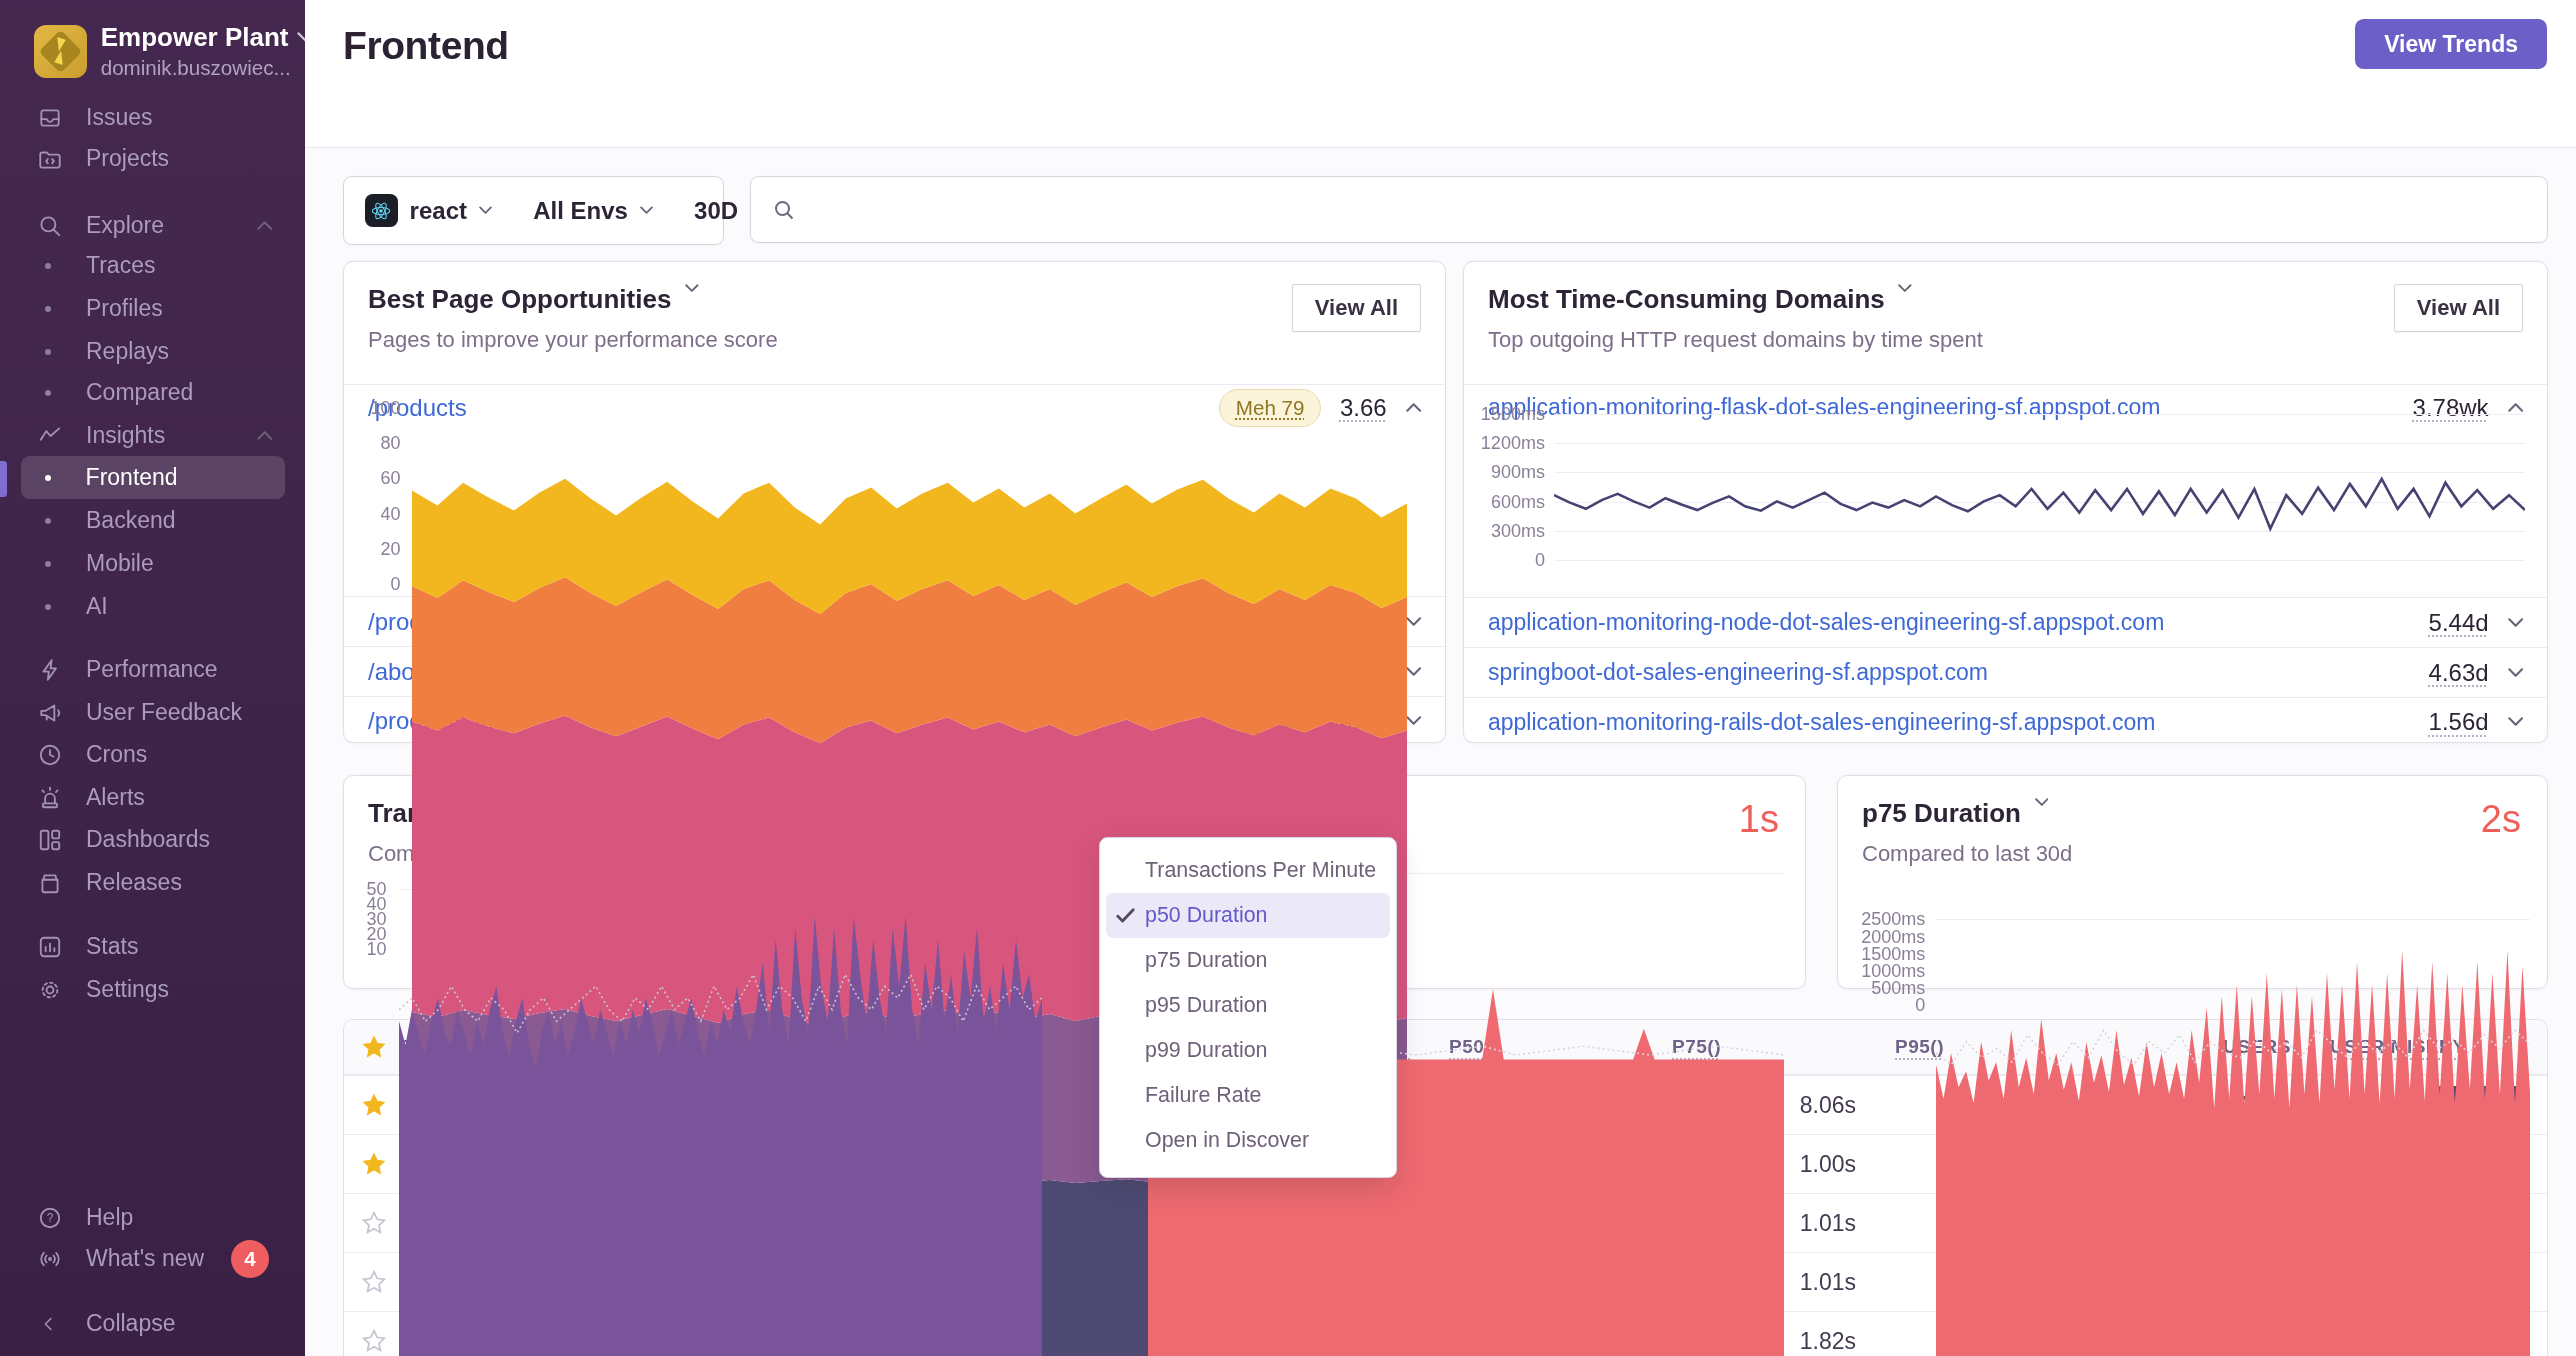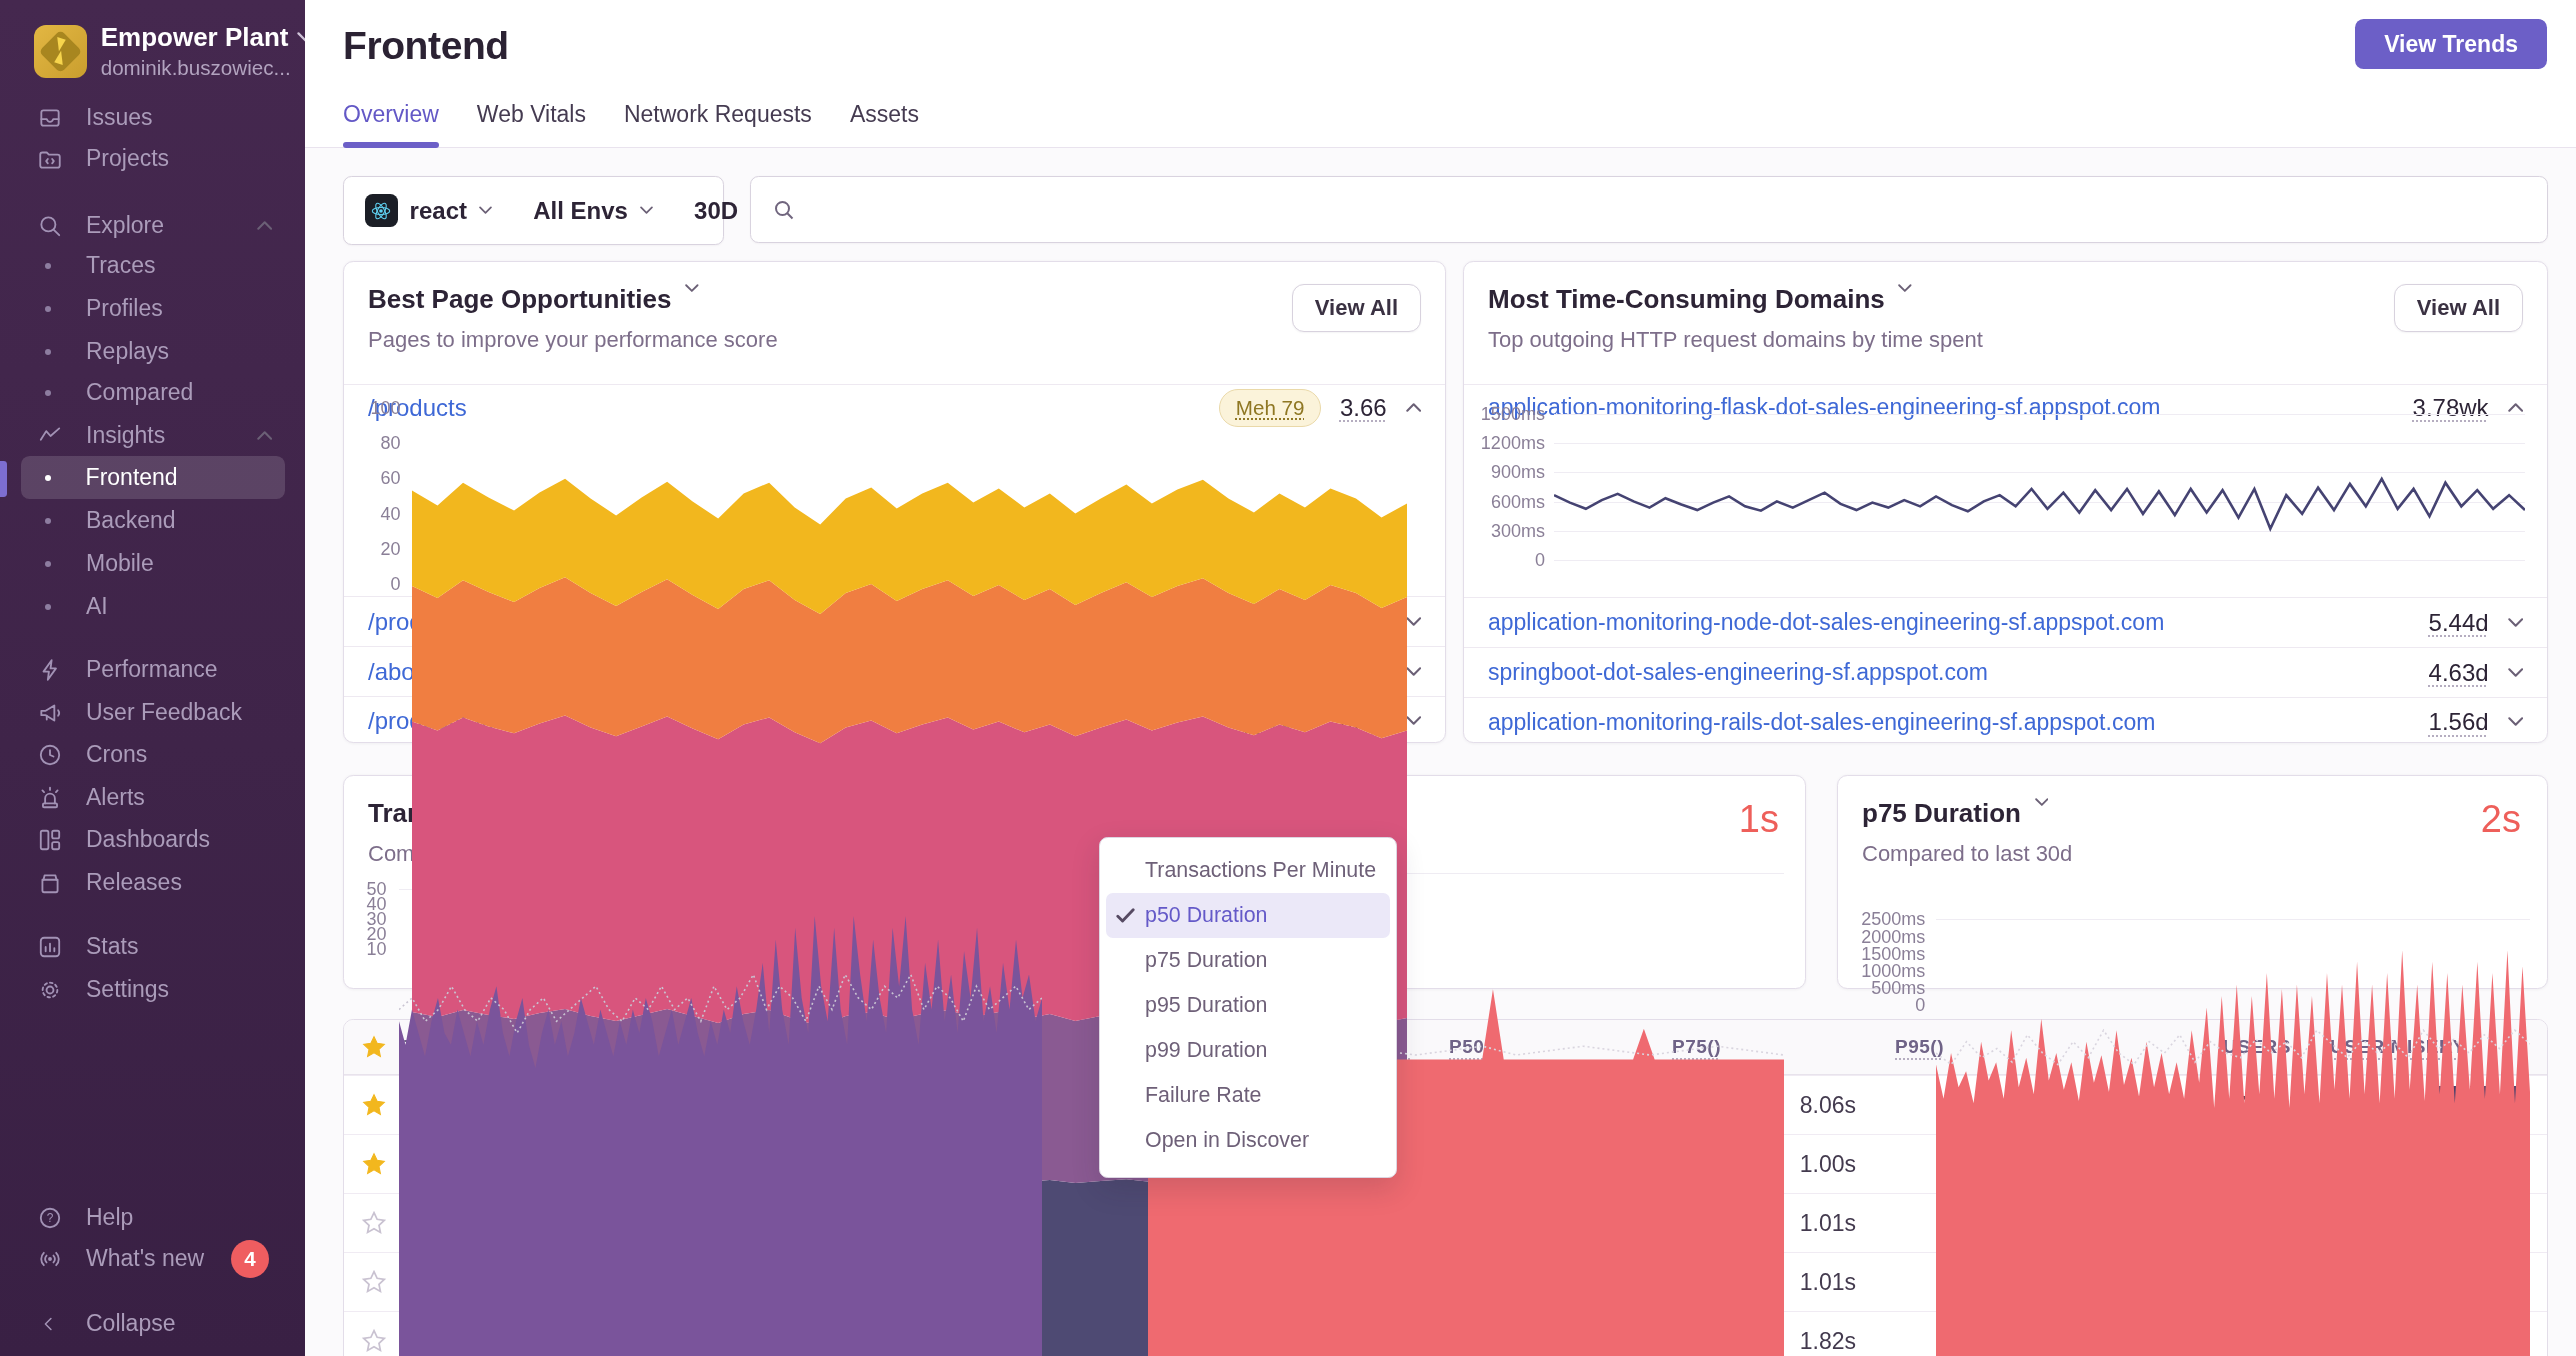--- a/index.html
+++ b/index.html
@@ -52,21 +52,21 @@
   
   .panel{position:absolute;background:#fff;border:0.9px solid #e3dde9;border-radius:10.3px;box-shadow:0 0.9px 2.6px rgba(46,34,56,.05);box-sizing:border-box;}
   .p-best{left:343px;top:261px;width:1103px;height:482px;}
   .p-dom{left:1463px;top:261px;width:1085px;height:482px;}
   .p-tpm{left:343px;top:775px;width:722px;height:214px;}
   .p-p50{left:1099px;top:775px;width:707px;height:214px;}
   .p-p75{left:1837px;top:775px;width:711px;height:214px;}
   .p-title-row{position:absolute;left:24px;top:22px;display:flex;align-items:flex-start;gap:13.7px;}
   .p-title{font-size:26px;font-weight:700;color:#2d2436;white-space:nowrap;}
   .p-sub{position:absolute;left:24px;top:65px;font-size:22px;color:#7d6e8a;white-space:nowrap;}
-  .view-all{position:absolute;right:24px;top:22px;height:48px;padding:0 22px;background:#fff;border:0.9px solid #d8d2de;border-radius:12px;font-size:22px;font-weight:600;color:#3a3142;font-family:inherit;cursor:pointer;box-shadow:0 0.9px 1.7px rgba(46,34,56,.05);}
+  .view-all{position:absolute;right:24px;top:22px;height:48px;padding:0 22px;background:#fff;border:0.9px solid #d8d2de;border-radius:2px;font-size:22px;font-weight:600;color:#3a3142;font-family:inherit;cursor:pointer;box-shadow:0 0.9px 1.7px rgba(46,34,56,.05);}
   .p-div{position:absolute;left:0;right:0;top:122px;border-top:0.9px solid #eee9f1;}
   .prow{display:flex;align-items:center;padding:0 24px;box-sizing:border-box;}
   .prow .lnk{font-size:24px;}
   .lnk{color:#3e68d6;cursor:pointer;text-decoration:none;}
   .rcluster{margin-left:auto;display:flex;align-items:center;gap:19px;justify-content:space-between;}
   .badge{border-radius:856px;padding:6px 15.4px;font-size:20.6px;border:0.9px solid;white-space:nowrap;}
   .badge .bt{text-decoration:underline dotted;text-decoration-thickness:1.7px;text-underline-offset:4.3px;}
   .badge.meh{background:#fbf3da;border-color:#ead9a9;color:#8f7723;}
   .badge.good{background:#fbfbfc;border-color:#e1dce6;color:#2c7a67;}
   .score{font-size:24px;color:#2d2436;text-decoration:underline dotted #b5adc0;text-decoration-thickness:1.7px;text-underline-offset:5.1px;}
@@ -346,26 +346,20 @@
             <polyline points="13 6 7 12 13 18"></polyline>
           </svg>
         </span>
       <span class="slabel">Collapse</span>
     </div>
   </aside>
 
   <header class="topbar">
     <div class="page-title">Frontend</div>
     <button class="view-trends">View Trends</button>
-    <nav class="tabs">
-      <span class="tab active">Overview</span>
-      <span class="tab">Web Vitals</span>
-      <span class="tab">Network Requests</span>
-      <span class="tab">Assets</span>
-    </nav>
   </header>
 
   <div class="filterbox">
     <div class="fseg">
       <span class="react-chip">
           <svg width="22" height="22" viewBox="0 0 24 24">
             <circle class="dot" cx="12" cy="12" r="2"></circle>
             <ellipse cx="12" cy="12" rx="9.5" ry="3.8"></ellipse>
             <ellipse cx="12" cy="12" rx="9.5" ry="3.8" transform="rotate(60 12 12)"></ellipse>
             <ellipse cx="12" cy="12" rx="9.5" ry="3.8" transform="rotate(120 12 12)"></ellipse>

